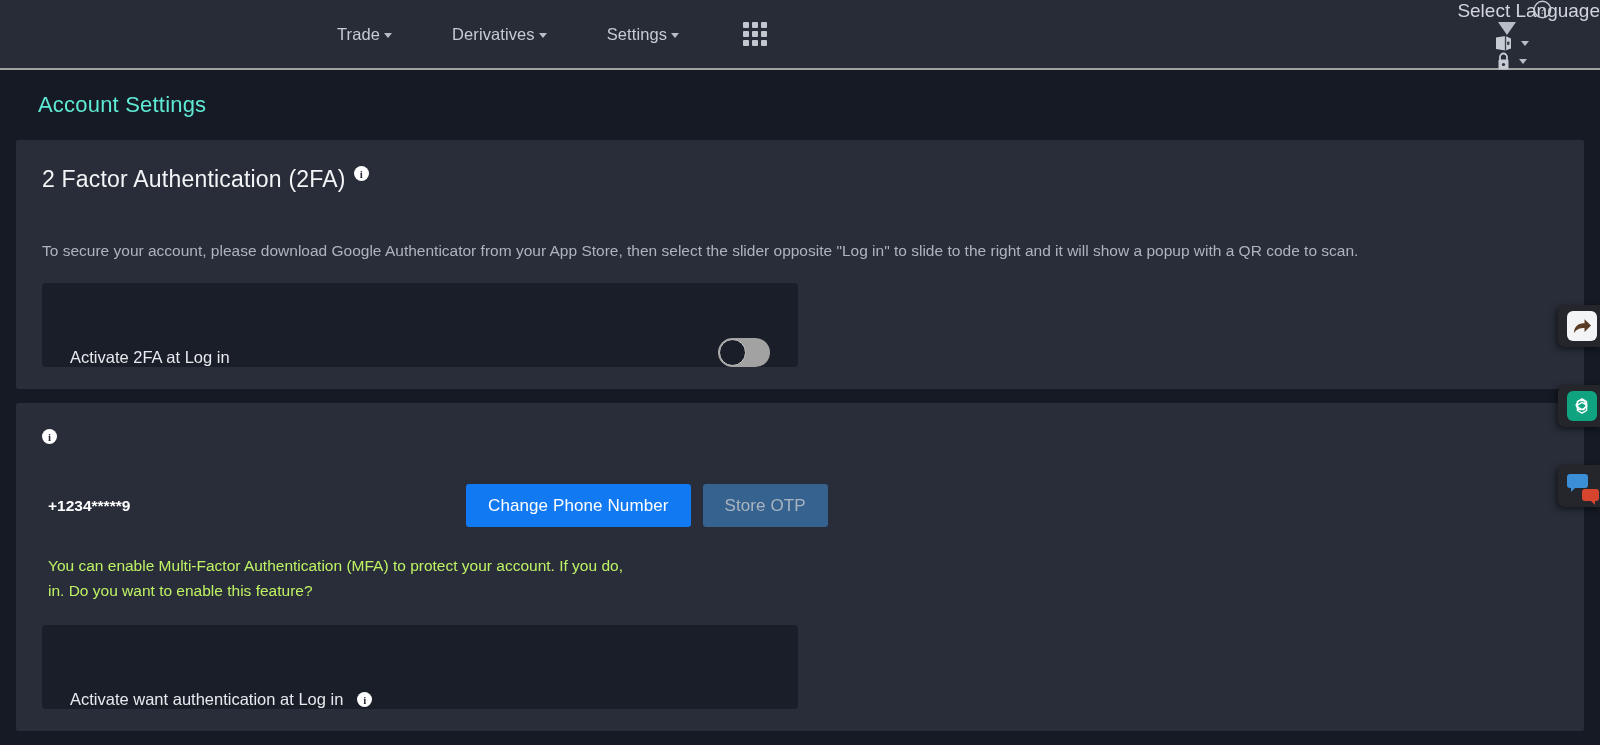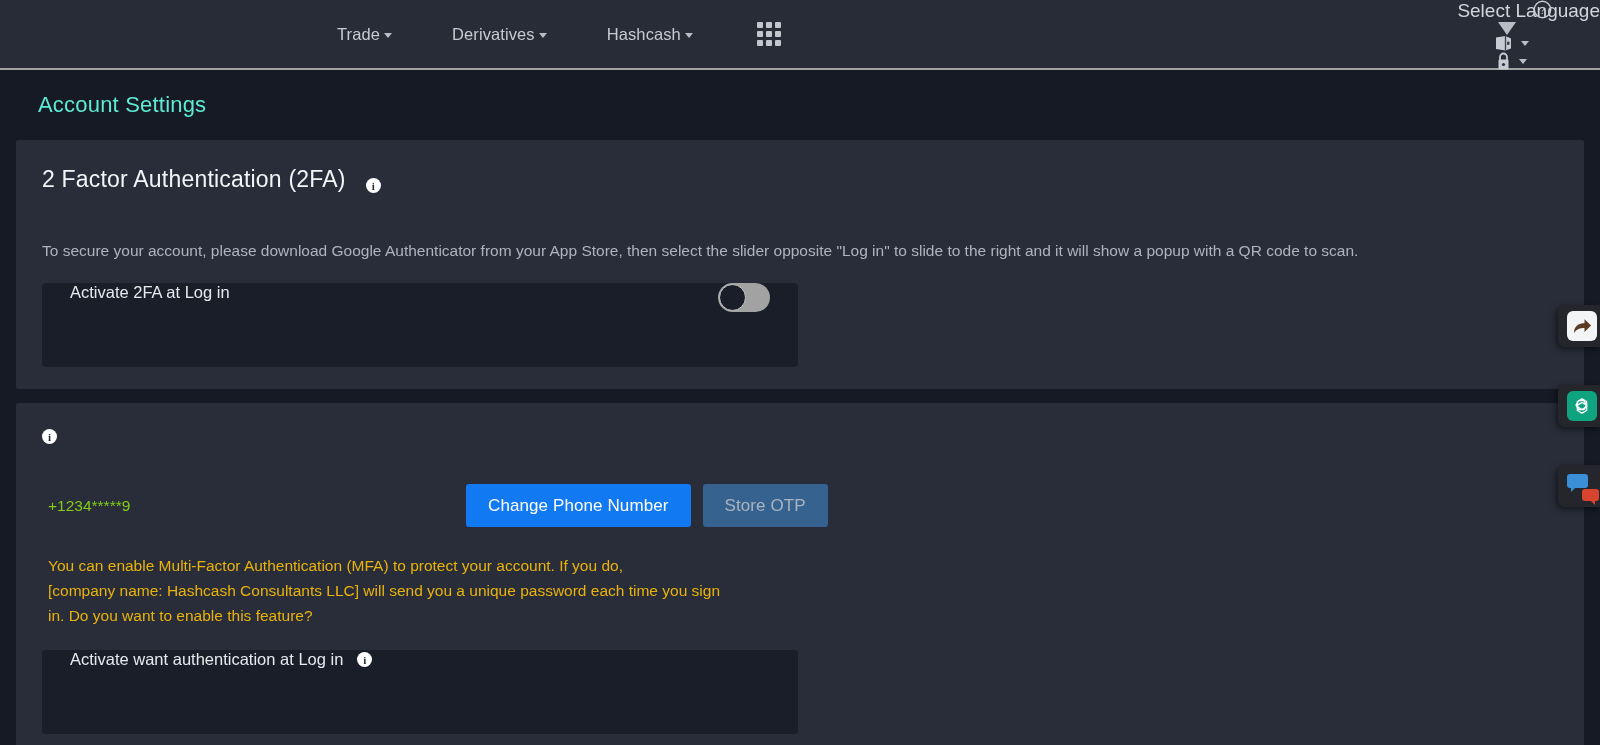--- a/index.html
+++ b/index.html
@@ -106,22 +106,22 @@
   }
 
   .card {
     background: #282d39;
     margin: 0 16px 14px 16px;
     padding: 26px 26px 22px 26px;
     border-radius: 2px;
   }
   .card-title-row {
     display: flex;
-    align-items: flex-end;
-    gap: 20px;
+    align-items: flex-start;
+    gap: 8px;
   }
   .card-title {
     color: #f2f4f6;
     font-size: 23px;
     letter-spacing: .2px;
   }
   .info-icon {
     display: inline-flex;
     align-items: center;
     justify-content: center;
@@ -141,23 +141,23 @@
     margin-top: 48px;
     line-height: 1.3;
   }
 
   .inner-panel {
     background: #1a1e29;
     margin-top: 22px;
     width: 756px;
     height: 84px;
     display: flex;
-    align-items: flex-start;
+    align-items: flex-end;
     justify-content: space-between;
-    padding: 0 28px 0 28px;
+    padding: 16px 28px 0 28px;
     border-radius: 4px;
   }
   .inner-panel-label {
     color: #e6e9ed;
     font-size: 16.5px;
     display: flex;
     align-items: center;
     gap: 14px;
   }
 
@@ -179,41 +179,41 @@
     border: 1px solid #c9c9c9;
   }
 
   
   .phone-row {
     display: flex;
     align-items: center;
     margin-top: 40px;
   }
   .phone-number {
-    color: #84cc16;
+    color: #ffffff;
     font-size: 15.5px;
-    font-weight: normal;
+    font-weight: bold;
     width: 424px;
     padding-left: 6px;
   }
   .btn {
     border: none;
     border-radius: 3px;
     font-size: 17px;
     font-family: "Liberation Sans", sans-serif;
     cursor: pointer;
     height: 43px;
     padding: 12px 22px;
     letter-spacing: .1px;
   }
   .btn-primary { background: #1179f2; color: #ffffff; margin-right: 12px; }
   .btn-muted { background: #36628f; color: #aab4c0; cursor: default; }
 
   .mfa-text {
-    color: #eab308;
+    color: #bef264;
     font-size: 15.5px;
     line-height: 25px;
     margin-top: 26px;
     padding-left: 6px;
   }
 
   
   .side-widgets {
     position: absolute;
     right: 0;
@@ -279,21 +279,21 @@
 <div class="topbar">
 
   <div class="nav-left">
     <div class="nav-item">
       <span>Trade</span><span class="caret-down"></span>
     </div>
     <div class="nav-item">
       <span>Derivatives</span><span class="caret-down"></span>
     </div>
     <div class="nav-item">
-      <span>Hashcash</span><span class="caret-down"></span>
+      <span>Settings</span><span class="caret-down"></span>
     </div>
     <div class="grid-icon">
       <i></i>
         <i></i>
         <i></i>
       <i></i>
         <i></i>
         <i></i>
       <i></i>
         <i></i>
@@ -375,21 +375,20 @@
     </div>
 
     <div class="phone-row">
       <span class="phone-number">+1234*****9</span>
       <button class="btn btn-primary">Change Phone Number</button>
       <button class="btn btn-muted">Store OTP</button>
     </div>
 
     <div class="mfa-text">
       <div>You can enable Multi-Factor Authentication (MFA) to protect your account. If you do,</div>
-      <div>[company name: Hashcash Consultants LLC] will send you a unique password each time you sign</div>
       <div>in. Do you want to enable this feature?</div>
     </div>
 
     <div class="inner-panel">
       <span class="inner-panel-label">
         <span>Activate want authentication at Log in</span>
         <span class="info-icon">i</span>
       </span>
     </div>
   </div>

